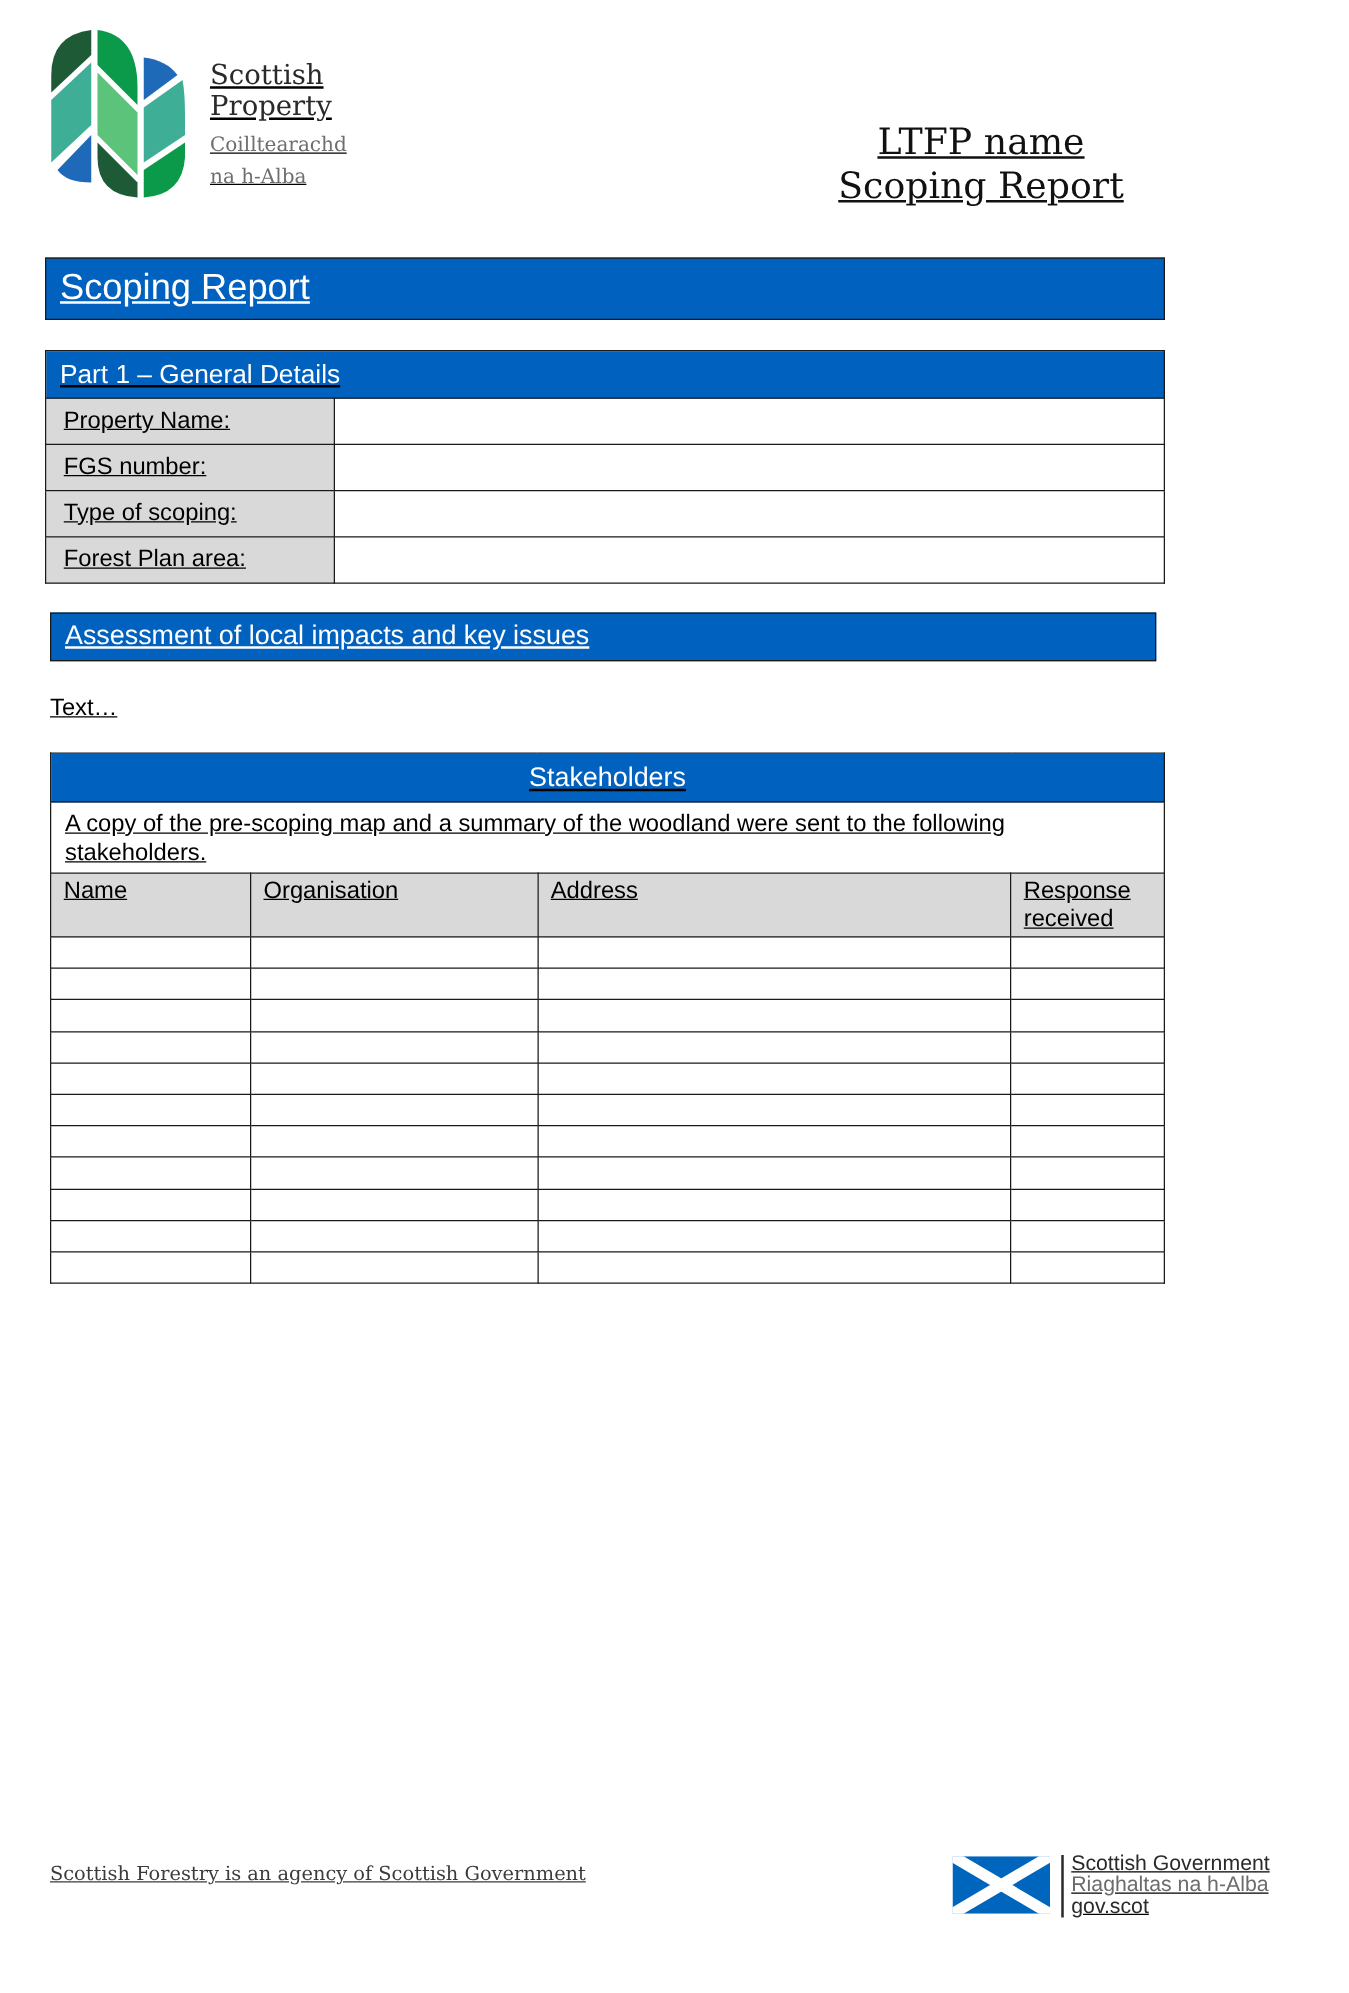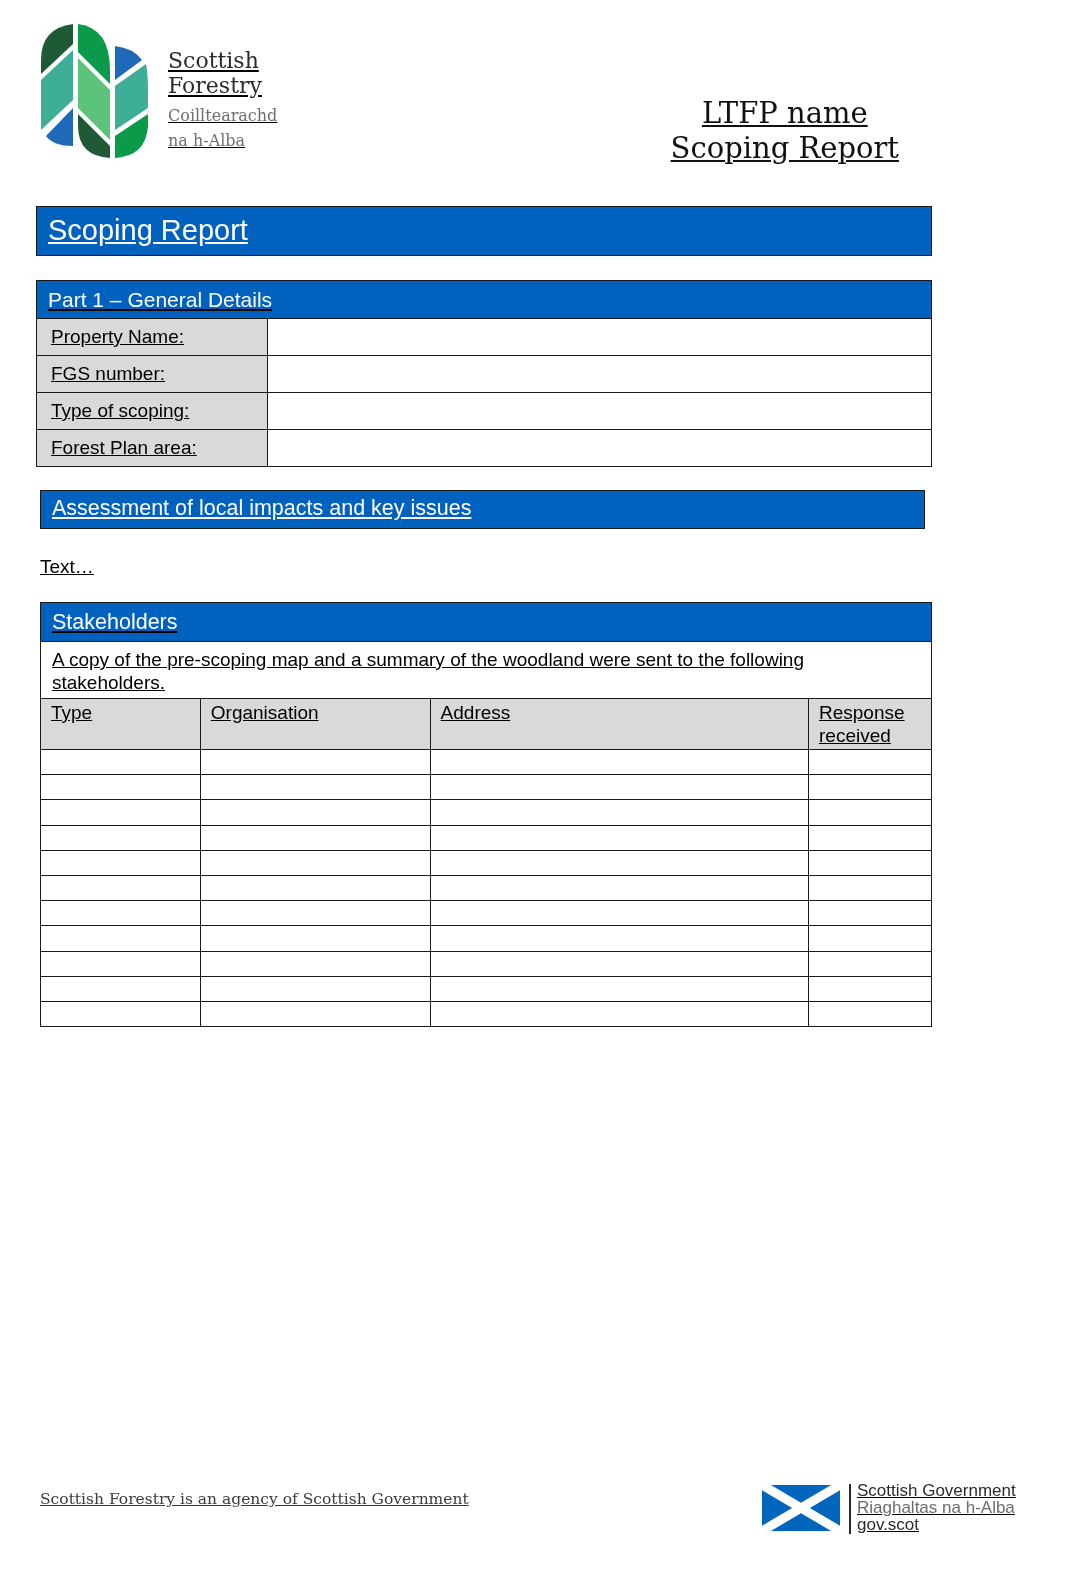--- a/index.html
+++ b/index.html
@@ -25,21 +25,21 @@
   .gd-table td { height: 37px; font-size: 19px; padding: 0 14px; }
   .gd-table td.label { background: #d9d9d9; width: 231px; }
   .gd-table td.value { background: #fff; }
 
   .banner-assess { left: 40px; top: 490px; width: 885px; height: 39px; font-size: 21.5px; padding: 5px 0 12px 11px; }
 
   .body-text { left: 40px; top: 556px; font-size: 19px; }
 
   .sh-table { left: 40px; top: 602px; width: 892px; }
   .sh-table td, .sh-table th { border: 1px solid #1a1a1a; box-sizing: border-box; }
-  .sh-table th.head { background: #0061be; color: #fff; font-weight: normal; text-align: left; font-size: 21.5px; height: 39px; padding: 0 11px; }
+  .sh-table th.head { background: #0061be; color: #fff; font-weight: normal; text-align: center; font-size: 21.5px; height: 39px; padding: 0 11px; }
   .sh-table td.intro { font-size: 19px; padding: 6px 28px 4px 11px; line-height: 23px; }
   .sh-table th.col { background: #d9d9d9; font-weight: normal; text-align: left; vertical-align: top; font-size: 19px; line-height: 23px; padding: 2px 10px 2px 10px; height: 49px; }
   .sh-table td.cell { height: 25.2px; padding: 0; }
 
   .footer-left { left: 40px; top: 1490px; font-family: "DejaVu Serif", serif; font-size: 15.5px; color: #3b3b3b; }
   .sg-flag { left: 762px; top: 1485px; width: 78px; height: 46px; }
   .sg-divider { left: 849px; top: 1484px; width: 2px; height: 50px; background: #2a2a2a; }
   .sg-text { left: 857px; top: 1482px; font-size: 17px; line-height: 17px; }
   .sg-text .l1 { color: #2a2a2a; display: block; }
   .sg-text .l2 { color: #6b6b6b; display: block; }
@@ -59,21 +59,21 @@
     <path d="M40 36 L72 68 L72 118 L40 86 Z" fill="#5cc47a"></path>
     <path d="M40 92 L72 124 L72 136 Q40 134 40 104 Z" fill="#1e5a36"></path>
 
     <path d="M77 24 Q95 26 104 38 L77 58 Z" fill="#1f6ab8"></path>
     <path d="M77 64 L108 42 Q110 52 110 70 L110 86 L77 108 Z" fill="#3fae96"></path>
     <path d="M77 114 L110 92 L110 104 Q108 134 77 136 Z" fill="#0b9a4a"></path>
   </svg>
 </div>
 <div class="abs logo-text">
   <span class="en">Scottish</span>
-  <span class="en">Forestry</span>
+  <span class="en">Property</span>
   <span class="gd first">Coilltearachd</span>
   <span class="gd">na h-Alba</span>
 </div>
 
 <div class="abs doc-title">
   <div>LTFP name</div>
   <div>Scoping Report</div>
 </div>
 
 <div class="abs banner banner-main">
@@ -117,21 +117,21 @@
       <col style="width:123px">
   </colgroup>
   <tbody>
       <tr>
     <th class="head" colspan="4">Stakeholders</th>
   </tr>
   <tr>
     <td class="intro" colspan="4">A copy of the pre-scoping map and a summary of the woodland were sent to the following stakeholders.</td>
   </tr>
   <tr>
-    <th class="col">Type</th>
+    <th class="col">Name</th>
     <th class="col">Organisation</th>
     <th class="col">Address</th>
     <th class="col">Response received</th>
   </tr>
   <tr>
         <td class="cell"></td>
         <td class="cell"></td>
         <td class="cell"></td>
         <td class="cell"></td>
       </tr>

